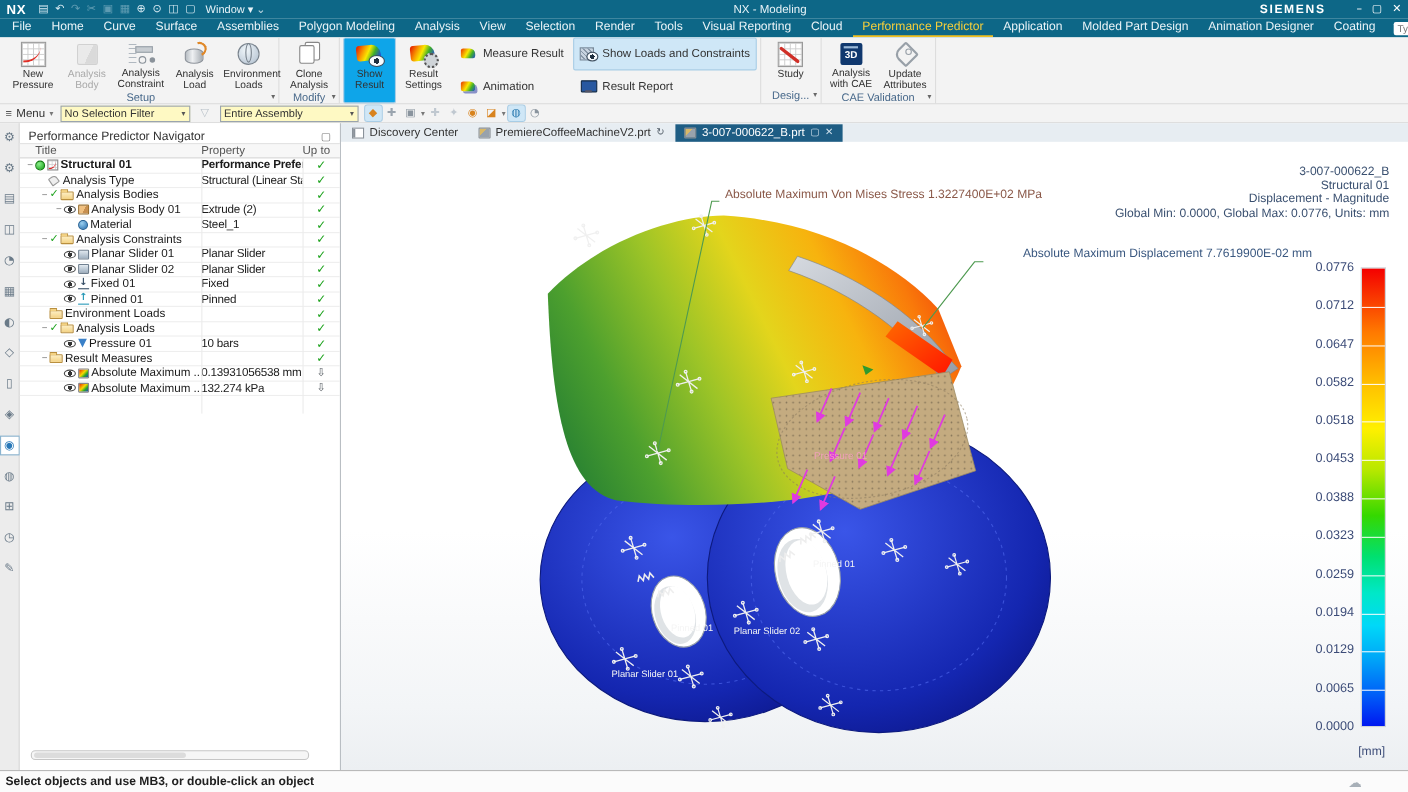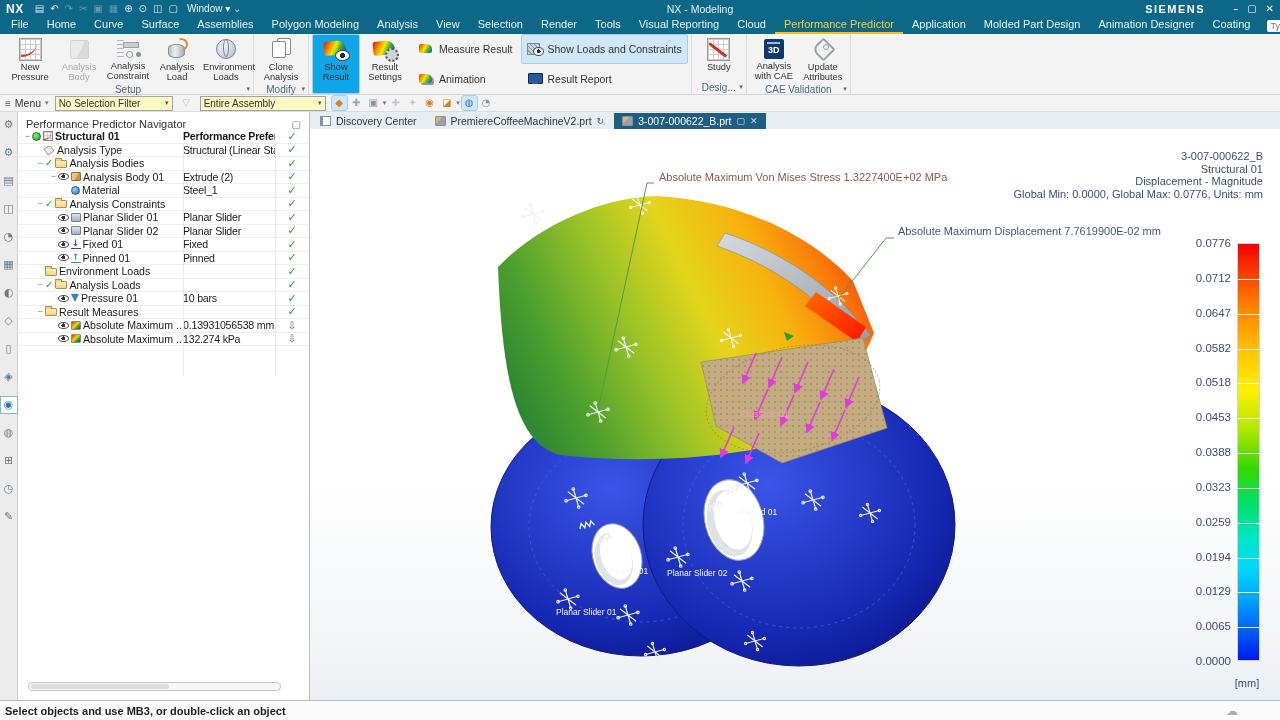--- a/index.html
+++ b/index.html
@@ -197,21 +197,21 @@
      border-radius:4px;background:#f6f6f6}
   .nav-hscroll .thumb{position:absolute;left:2px;top:1px;bottom:1px;width:55%;background:#dcdcdc;border-radius:3px}
 
   
   .viewport{position:absolute;top:17px;left:0;right:0;bottom:0;
      background:linear-gradient(180deg,#ffffff 62%,#f3f5f7 90%,#eceff2 100%)}
   .viewport svg.model{position:absolute;inset:0}
   .vp-info{position:absolute;top:21px;right:17px;text-align:right;font-size:11px;line-height:12.5px;color:#3a5070}
   .anno{position:absolute;font-size:11px;white-space:nowrap}
   .anno-stress{left:349px;top:42px;color:#8a5848}
-  .anno-disp{left:588px;top:96px;color:#3a5880}
+  .anno-disp{left:620px;top:96px;color:#3a5880}
   .legend{position:absolute;top:112px;right:20px;width:86px;height:470px}
   .legend-bar{position:absolute;right:0;top:2px;width:23px;height:418px;border:1px solid #cfd4d8;box-sizing:border-box;
      background:linear-gradient(180deg,#f40000 0%,#ff7a00 14%,#ffc400 26%,#fff000 35%,#b8e800 44%,#35d800 54%,
        #00e070 63%,#00e8c8 71%,#00d8f8 78%,#00a8f8 85%,#0060f8 93%,#0018f0 100%)}
   .legend-tick{position:absolute;left:0;right:0;height:1px;background:rgba(255,255,255,.9)}
   .legend-label{position:absolute;right:29px;font-size:11.5px;color:#3c4c78;line-height:12px}
   .legend-unit{position:absolute;right:-3px;width:32px;text-align:center;top:436px;font-size:11px;color:#3c4c78}
 
   
   .statusbar{position:absolute;left:0;right:0;bottom:0;height:20px;background:#fbfbfb;border-top:1px solid #b9b9b9;
@@ -412,20 +412,25 @@
     <span class="res-icon">◍</span>
     <span class="res-icon">⊞</span>
     <span class="res-icon">◷</span>
     <span class="res-icon">✎</span>
   </div>
 
 <div class="navigator">
   <div class="nav-title">
     <span>Performance Predictor Navigator</span>
     <span class="pin">▢</span>
+  </div>
+  <div class="nav-head">
+    <span class="h-title">Title</span>
+    <span class="h-prop">Property</span>
+    <span class="h-upd">Up to</span>
   </div>
   <div>
       <div class="nrow bold">
         <div class="ncell-title" style="padding-left: 5px;">
           <span class="expander">−</span>
           <span class="ticon ticon-status-green"></span>
           <span class="ticon ticon-sim"></span>
           <span class="ttext">Structural 01</span>
         </div>
         <div class="ncell-prop">Performance Preferred</div>

